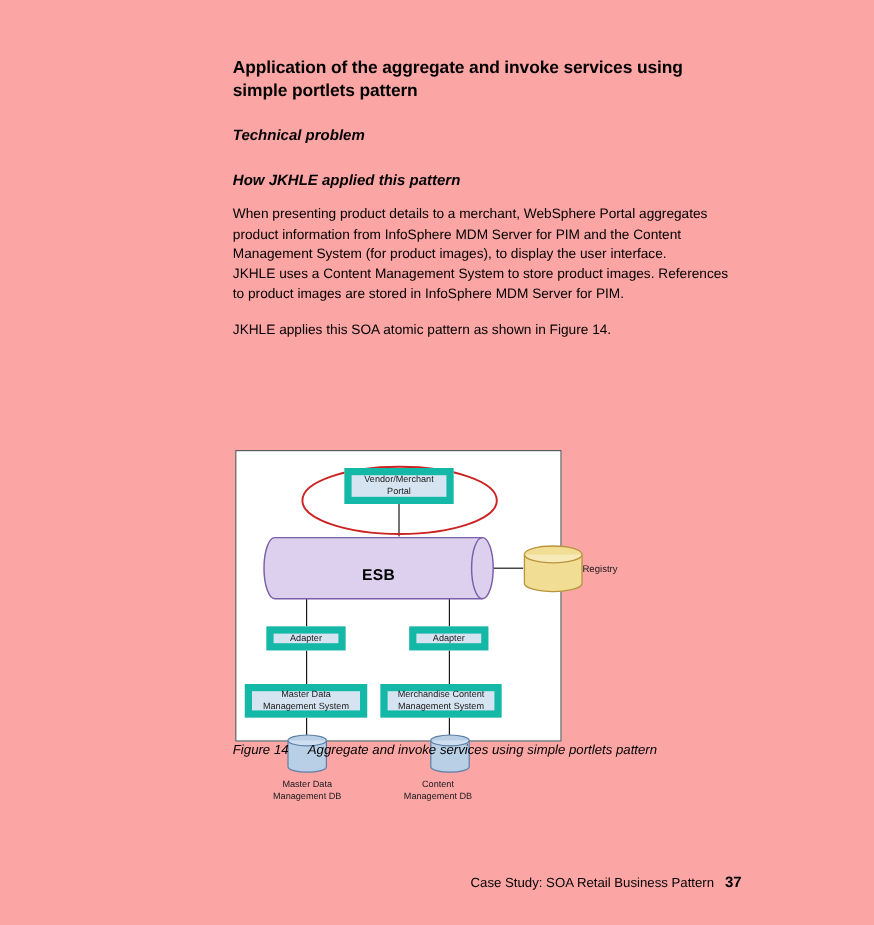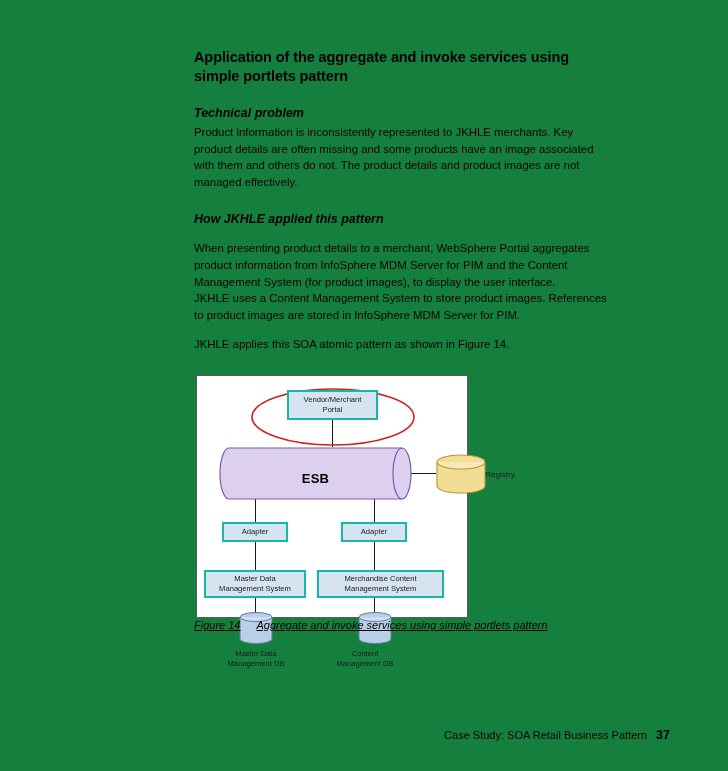--- a/index.html
+++ b/index.html
@@ -13,21 +13,21 @@
     position: relative;
     font-family: "Liberation Sans", sans-serif;
     color: #000000;
     overflow: hidden;
   }
   .page {
     position: absolute;
     left: 0; top: 0;
     width: 728px;
     height: 771px;
-    background: #15803d;
+    background: #fca5a5;
   }
   .content {
     position: absolute;
     left: 194px;
     top: 48px;
     width: 424px;
   }
 
   
   .doc-title {
@@ -73,47 +73,46 @@
   }
   .fig-caption {
     position: absolute;
     left: 194px;
     top: 619px;
     font-size: 11px;
     font-style: italic;
     font-weight: normal;
     white-space: pre;
     color: #000;
-    text-decoration: underline;
   }
 
   
   .footer {
     position: absolute;
     left: 0;
     top: 728px;
     width: 728px;
     text-align: right;
-    padding-right: 58px;
+    padding-right: 110px;
     box-sizing: border-box;
     font-size: 11px;
   }
   .footer .f-text { color: #000; }
   .footer .f-page {
     font-weight: bold;
     font-size: 12.5px;
     margin-left: 9px;
   }
 
   
   .node {
     position: absolute;
     box-sizing: border-box;
     background: #d6e4f2;
-    border: 2px solid #14b8a6;
+    border: 6px solid #14b8a6;
     color: #1a1a1a;
     font-size: 7.6px;
     line-height: 9.6px;
     display: flex;
     align-items: center;
     justify-content: center;
     text-align: center;
     white-space: pre-line;
   }
   .connector {
@@ -151,21 +150,20 @@
 
 <div class="page">
 
   <div class="content">
 
     <h1 class="doc-title">Application of the aggregate and invoke services using simple portlets pattern</h1>
 
 
     <h2 class="section-heading h-tech">Technical problem</h2>
 
-    <p class="body-par">Product information is inconsistently represented to JKHLE merchants. Key product details are often missing and some products have an image associated with them and others do not. The product details and product images are not managed effectively.</p>
 
     <h2 class="section-heading h-how">How JKHLE applied this pattern</h2>
 
     <p class="body-par par-gap">When presenting product details to a merchant, WebSphere Portal aggregates product information from InfoSphere MDM Server for PIM and the Content Management System (for product images), to display the user interface.</p>
 
     <p class="body-par">JKHLE uses a Content Management System to store product images. References to product images are stored in InfoSphere MDM Server for PIM.</p>
 
     <p class="body-par par-gap">JKHLE applies this SOA atomic pattern as shown in Figure 14.</p>
 
   </div>
@@ -205,21 +203,21 @@
         <path d="M1,8 A24,7 0 0 0 49,8" fill="#f7e9b8" stroke="#b8953c" stroke-width="1.1"></path>
       </svg>
       <div class="reg-label" style="left:239px; top:78px; width:50px; height:40px;
            display:flex; align-items:center; justify-content:center;">Registry</div>
 
       <div class="node" style="left:25px; top:146px; width:66px; height:20px;">Adapter</div>
       <div class="node" style="left:144px; top:146px; width:66px; height:20px;">Adapter</div>
 
       <div class="node" style="left:7px; top:194px; width:102px; height:28px;">Master Data
 Management System</div>
-      <div class="node" style="left:120px; top:194px; width:127px; height:28px;">Merchandise Content
+      <div class="node" style="left:120px; top:194px; width:101px; height:28px;">Merchandise Content
 Management System</div>
 
       <svg style="position:absolute; left:42px; top:236px;" width="34" height="32">
         <path d="M1,5 A16,4.5 0 0 1 33,5 L33,27 A16,4.5 0 0 1 1,27 Z" fill="#b9cfe6" stroke="#5a7fa6" stroke-width="1"></path>
         <path d="M1,5 A16,4.5 0 0 0 33,5" fill="#cfdff0" stroke="#5a7fa6" stroke-width="1"></path>
       </svg>
       <div class="db-label" style="left:5px; top:273px; width:108px;">Master Data
 Management DB</div>
 
       <svg style="position:absolute; left:161px; top:236px;" width="34" height="32">

